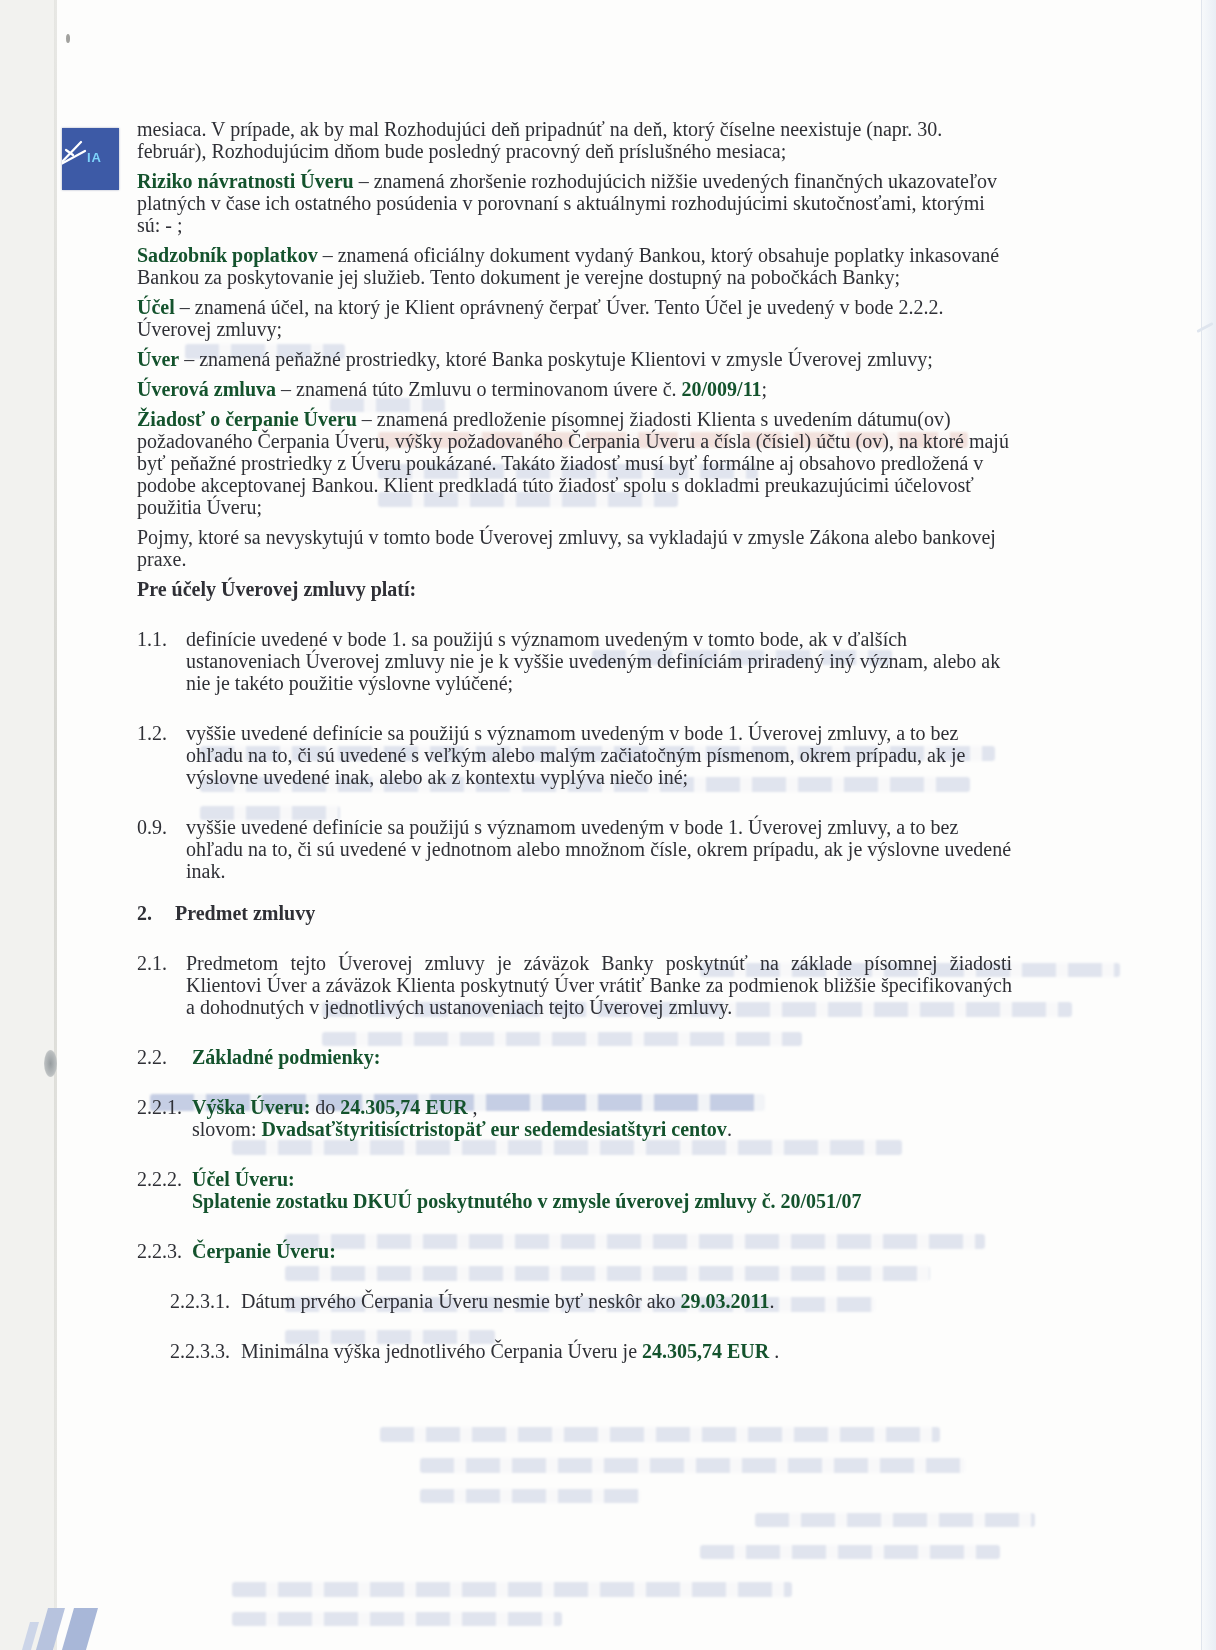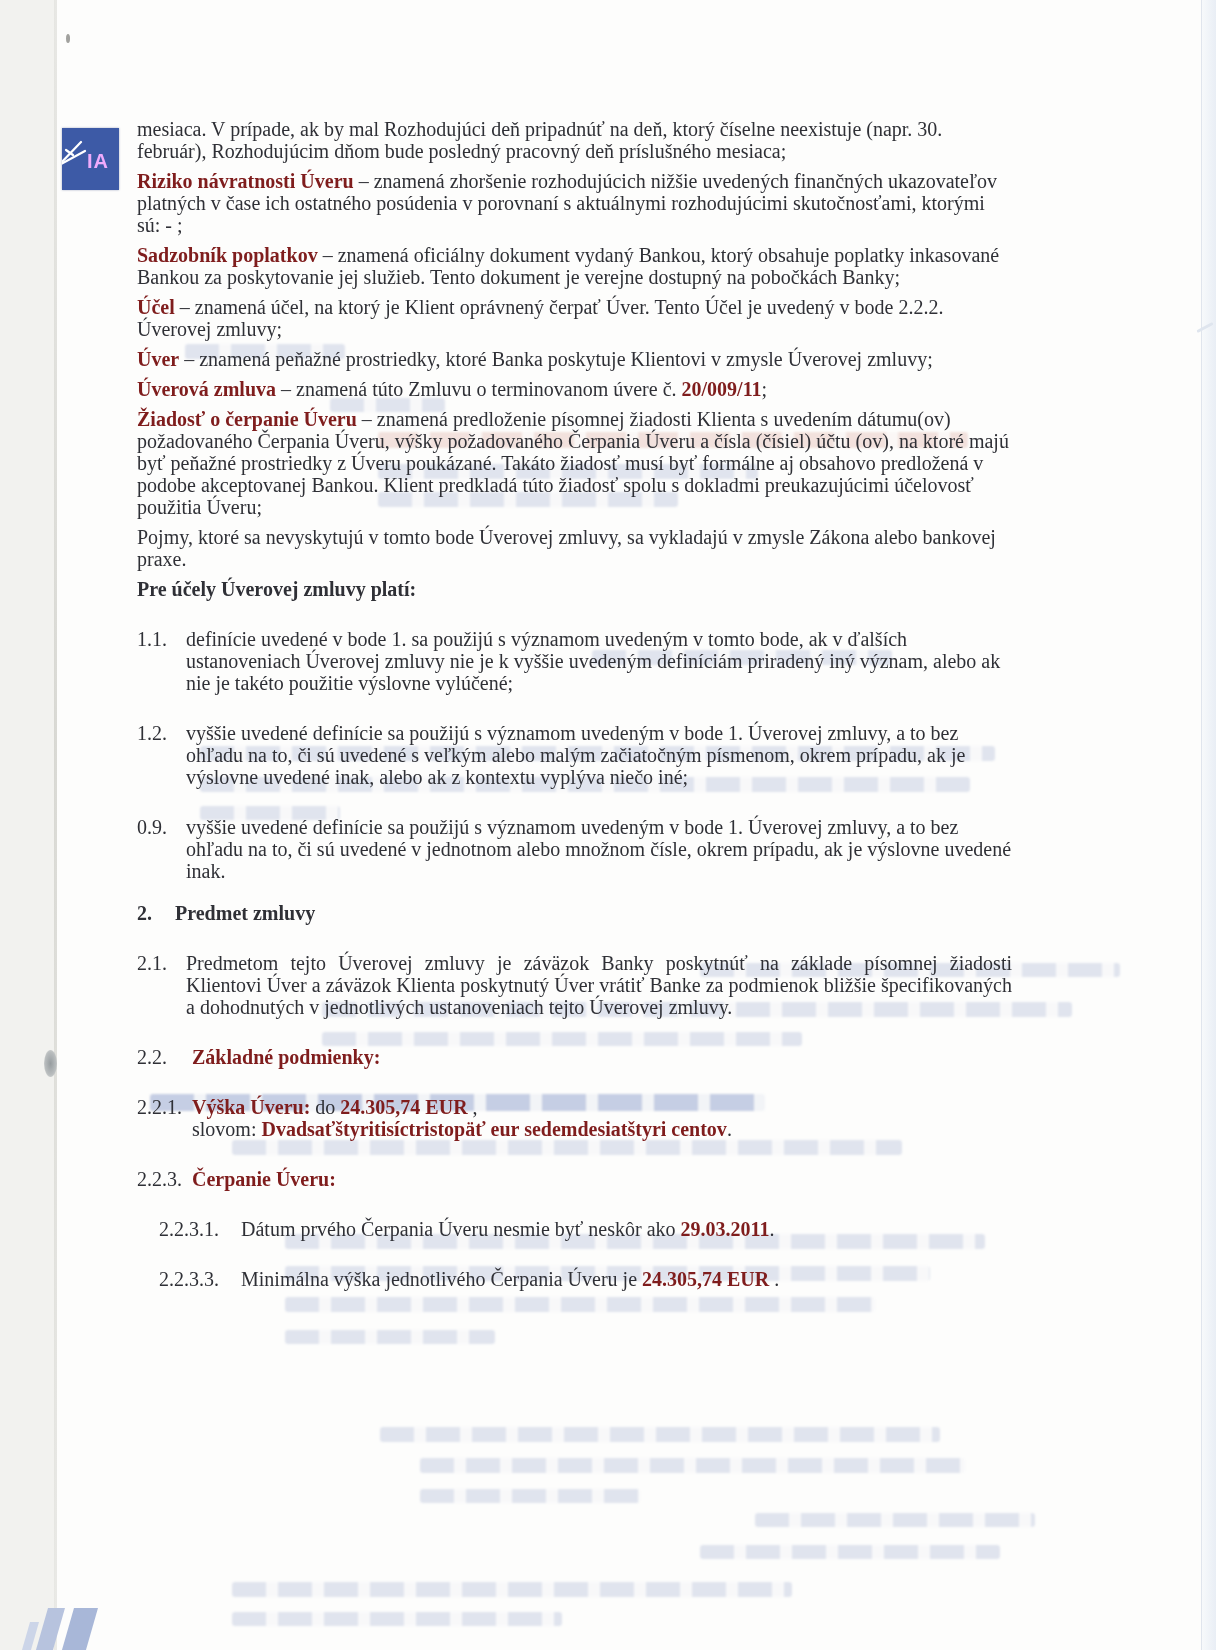--- a/index.html
+++ b/index.html
@@ -41,21 +41,21 @@
   
   .logo-tab{
     position:absolute;left:62px;top:128px;width:57px;height:62px;
     background:#3d5aa6;box-shadow:0 0 2px rgba(40,60,120,.4);
     overflow:hidden;
   }
   .logo-tab svg{position:absolute;left:-7px;top:10px;}
   .logo-tab .logo-text{
     position:absolute;left:25px;top:22px;
     font-family:"Liberation Sans","DejaVu Sans",sans-serif;
-    font-weight:bold;font-size:20px;letter-spacing:1px;color:#f0abfc;
+    font-weight:bold;font-size:13px;letter-spacing:1px;color:#7dd3fc;
   }
   
   .stripe{position:absolute;transform:skewX(-16deg);transform-origin:top left;}
   .stripe.s0{left:30px;top:1622px;width:9px;height:32px;background:#ccd5e8;}
   .stripe.s1{left:48px;top:1608px;width:17px;height:46px;background:#b7c3de;}
   .stripe.s2{left:74px;top:1608px;width:24px;height:46px;background:#a8b7d8;}
   
   .ghost{
     position:absolute;border-radius:3px;filter:blur(1.2px);height:15px;
     background:repeating-linear-gradient(90deg,
@@ -67,32 +67,32 @@
       rgba(201,118,102,.04) 40px,rgba(201,118,102,.04) 52px);}
   .ghost.strong{background:repeating-linear-gradient(90deg,
       rgba(72,100,172,.30) 0px,rgba(72,100,172,.30) 44px,
       rgba(72,100,172,.06) 44px,rgba(72,100,172,.06) 56px);}
   
   .content{
     position:absolute;left:137px;top:118px;width:875px;
     font-size:20px;line-height:22px;
   }
   p,.clause{margin:0 0 8px 0;}
-  strong{color:#7f1d1d;}
+  strong{color:#14532d;}
   .heading{font-weight:bold;margin-bottom:10px;}
   .clause{display:flex;margin-top:28px;}
   .clause .cnum{flex:0 0 49px;}
   .clause .ctext{flex:1;}
   .clause.block{margin-bottom:10px;}
   .sec-head{display:flex;font-weight:bold;margin-top:20px;margin-bottom:10px;}
   .sec-head .cnum{flex:0 0 38px;}
   .justify{text-align:justify;}
   .c22 .cnum{flex:0 0 55px;}
   .sub{padding-left:22px;margin-bottom:10px;}
-  .sub .cnum{flex:0 0 82px;}
+  .sub .cnum{flex:0 0 82px;text-align:center;}
   .mb8{margin-bottom:8px;}
 </style>
 </head>
 <body>
 
 <div class="left-margin"></div>
 <div class="fold-line"></div>
 <div class="right-edge"></div>
 <div class="crease"></div>
 <div class="punch-hole-top"></div>
@@ -207,20 +207,27 @@
 
   <div class="clause c22 mb8">
     <span class="cnum">2.2.1.</span>
     <div class="ctext">
       <div><strong>Výška Úveru:</strong><span> do </span><strong>24.305,74 EUR</strong><span> ,</span></div>
       <div><span>slovom:</span>
         <strong>Dvadsaťštyritisíctristopäť eur sedemdesiatštyri centov</strong><span>.</span></div>
     </div>
   </div>
 
+  <div class="clause c22 mb8">
+    <span class="cnum">2.2.2.</span>
+    <div class="ctext">
+      <div><strong>Účel Úveru:</strong></div>
+      <div><strong>Splatenie zostatku DKUÚ poskytnutého v zmysle úverovej zmluvy č. 20/051/07</strong></div>
+    </div>
+  </div>
 
   <div class="clause c22 mb8">
     <span class="cnum">2.2.3.</span>
     <strong class="ctext">Čerpanie Úveru:</strong>
   </div>
 
   <div class="clause sub">
     <span class="cnum">2.2.3.1.</span>
     <span class="ctext"><span>Dátum prvého Čerpania Úveru nesmie byť neskôr ako </span><strong>29.03.2011</strong><span>.</span></span>
   </div>

